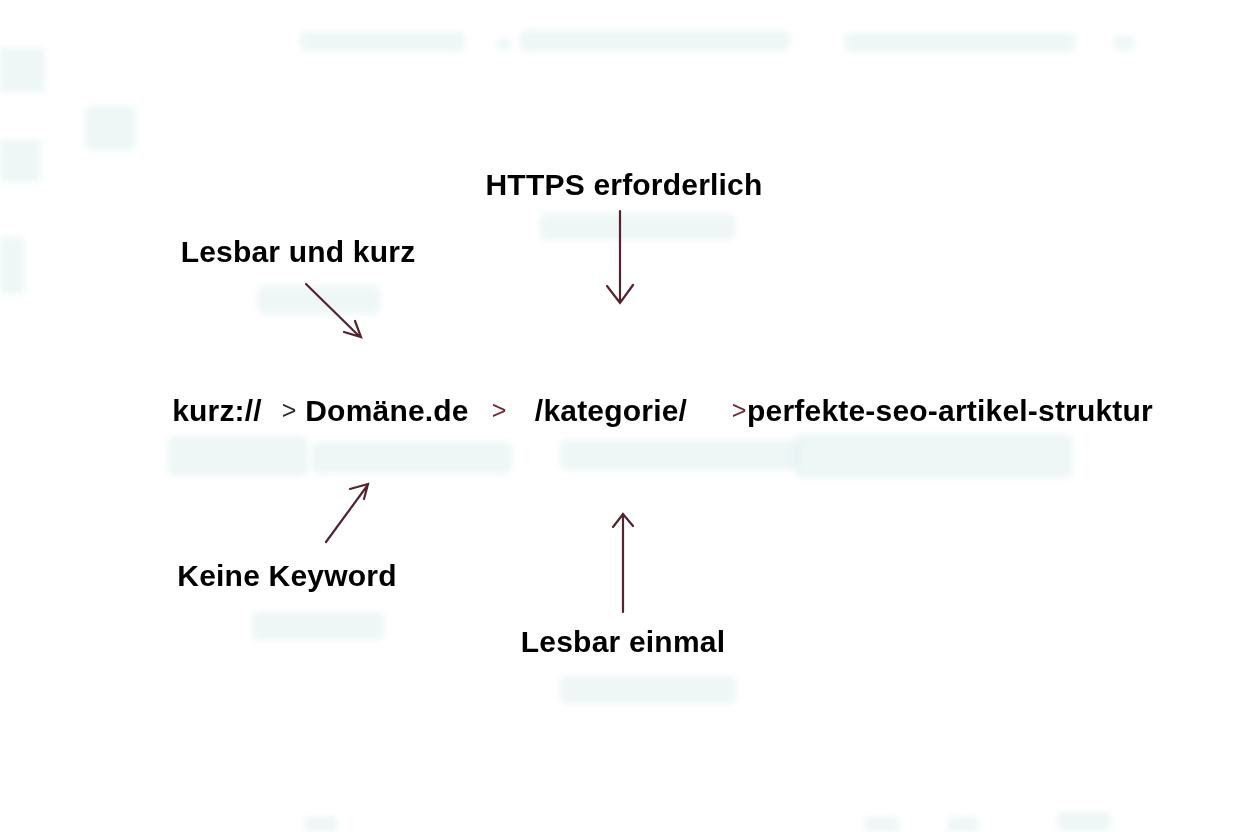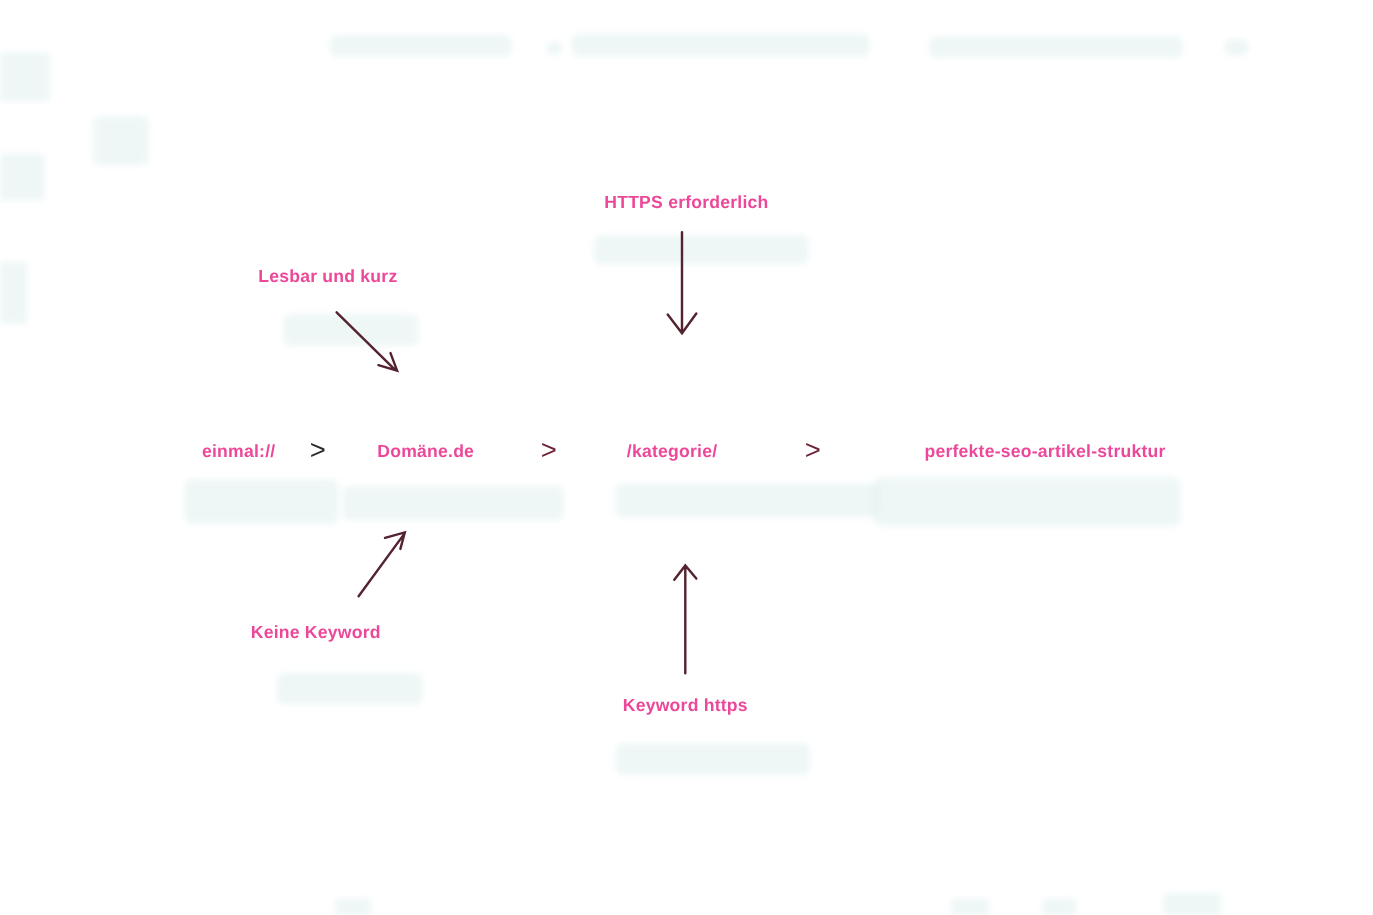--- a/index.html
+++ b/index.html
@@ -19,23 +19,23 @@
     background:rgba(221,238,238,0.50);
     border-radius:6px;
     filter:blur(3px);
     pointer-events:none;
   }
   .ghost.sq{border-radius:2px;}
   
   .label{
     position:absolute;
     transform:translate(-50%,-50%);
-    color:#ec4899;
+    color:#000000;
     font-weight:700;
-    font-size:16px;
+    font-size:30px;
     letter-spacing:0.2px;
     white-space:nowrap;
   }
   .chev{
     position:absolute;
     transform:translate(-50%,-50%);
     font-size:25px;
     font-weight:500;
     white-space:nowrap;
   }
@@ -78,23 +78,23 @@
   <div class="ghost sq" style="left:865px;top:817px;width:34px;height:15px;"></div>
   <div class="ghost sq" style="left:948px;top:817px;width:30px;height:15px;"></div>
   <div class="ghost sq" style="left:1058px;top:812px;width:52px;height:20px;"></div>
 
   <div class="label" style="left:624px;top:185px;">HTTPS erforderlich</div>
 
   <div class="label" style="left:298px;top:252px;">Lesbar und kurz</div>
 
   <div class="label" style="left:287px;top:576px;">Keine Keyword</div>
 
-  <div class="label" style="left:623px;top:642px;">Keyword https</div>
+  <div class="label" style="left:623px;top:642px;">Lesbar einmal</div>
 
-  <div class="label" style="left:217px;top:411px;">einmal://</div>
+  <div class="label" style="left:217px;top:411px;">kurz://</div>
 
   <div class="chev chev-first" style="left:289px;top:410px;">&gt;</div>
 
   <div class="label" style="left:387px;top:411px;text-align:center;">Domäne.de</div>
 
   <div class="chev chev-accent" style="left:499px;top:410px;">&gt;</div>
 
   <div class="label" style="left:611px;top:411px;">/kategorie/</div>
 
   <div class="chev chev-accent" style="left:739px;top:410px;">&gt;</div>

